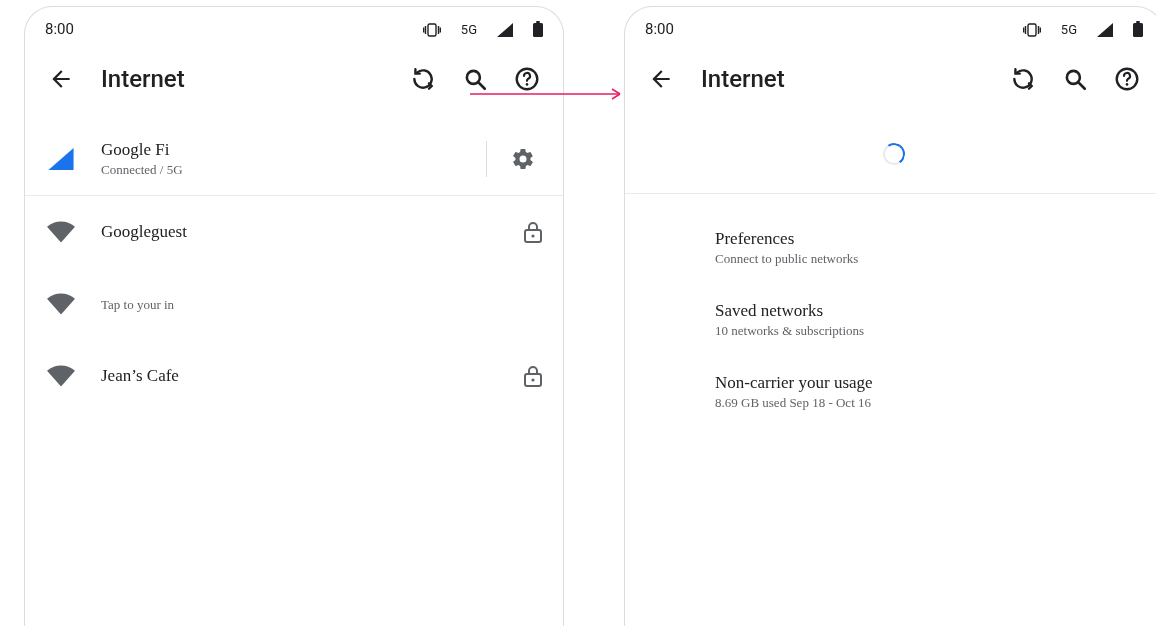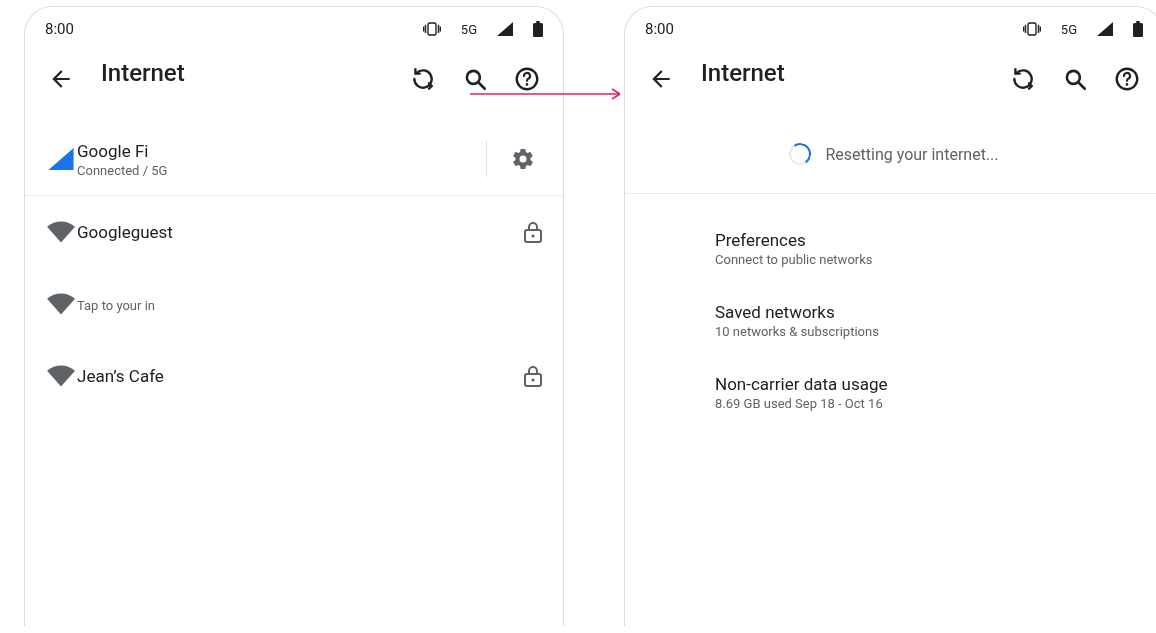--- a/index.html
+++ b/index.html
@@ -36,26 +36,27 @@
   
   .statusbar {
     display: flex;
     align-items: center;
     justify-content: space-between;
     padding: 8px 20px 0 20px;
     height: 36px;
     font-size: 15px;
     color: #202124;
   }
-  .status-icons { display: flex; align-items: center; gap: 20px; }
+  .status-icons { display: flex; align-items: flex-end; gap: 20px; }
   .status-icons svg { display: block; }
 
   
   .appbar {
     display: flex;
+    align-items: center;
     padding: 16px 16px 24px 16px;
     gap: 12px;
   }
   .appbar .title {
     flex: 1;
     font-size: 24px;
     font-weight: 500;
     margin-left: 8px;
   }
   .iconbtn {
@@ -64,20 +65,22 @@
     border-radius: 50%;
     cursor: pointer;
   }
 
   
   .row {
     display: flex;
     align-items: center;
     padding: 16px 20px;
     min-height: 72px;
+    gap: 24px;
+    font-family: Liberation Serif, serif;
   }
   .row .leading {
     width: 32px;
     display: flex; align-items: center; justify-content: center;
   }
   .row .texts { flex: 1; min-width: 0; }
   .row .primary { font-size: 17px; color: #202124; }
   .row .secondary { font-size: 13px; color: #5f6368; margin-top: 2px; }
   .row .trailing {
     display: flex; align-items: center; gap: 16px;
@@ -294,21 +297,20 @@
         <svg width="26" height="26" viewBox="0 0 24 24">
             <circle cx="12" cy="12" r="9.5" fill="none" stroke="#202124" stroke-width="2.2"></circle>
             <path d="M9.2 9.2a2.8 2.8 0 1 1 3.9 2.6c-1 .5-1.1 1-1.1 1.9" fill="none" stroke="#202124" stroke-width="2" stroke-linecap="round"></path>
             <circle cx="12" cy="17" r="1.2" fill="#202124"></circle>
           </svg>
       </span>
     </div>
 
     <div class="resetting">
       <span class="spinner"></span>
-      <span>Resetting your internet...</span>
     </div>
 
     <div class="hdiv"></div>
 
     <div style="height:18px"></div>
 
     <div class="row" style="padding-left:90px">
       <span class="texts">
         <div class="primary">Preferences</div>
         <div class="secondary">Connect to public networks</div>
@@ -317,21 +319,21 @@
 
     <div class="row" style="padding-left:90px">
       <span class="texts">
         <div class="primary">Saved networks</div>
         <div class="secondary">10 networks &amp; subscriptions</div>
       </span>
     </div>
 
     <div class="row" style="padding-left:90px">
       <span class="texts">
-        <div class="primary">Non-carrier data usage</div>
+        <div class="primary">Non-carrier your usage</div>
         <div class="secondary">8.69 GB used Sep 18 - Oct 16</div>
       </span>
     </div>
 
   </div>
 
   <svg class="arrow" width="160" height="20" viewBox="0 0 160 20">
     <line x1="0" y1="10" x2="150" y2="10" stroke="#e91e63" stroke-width="1.5"></line>
     <path d="M150 10 L142 5 M150 10 L142 15" stroke="#e91e63" stroke-width="1.5" fill="none"></path>
   </svg>

